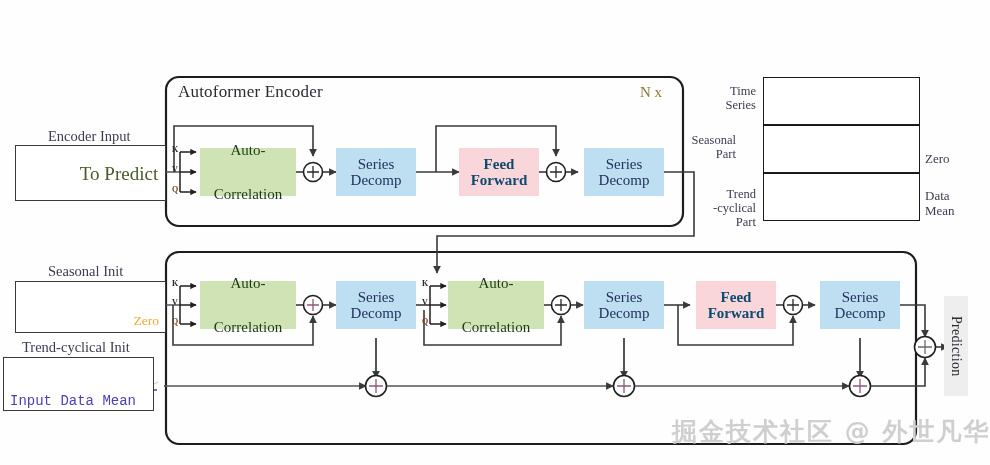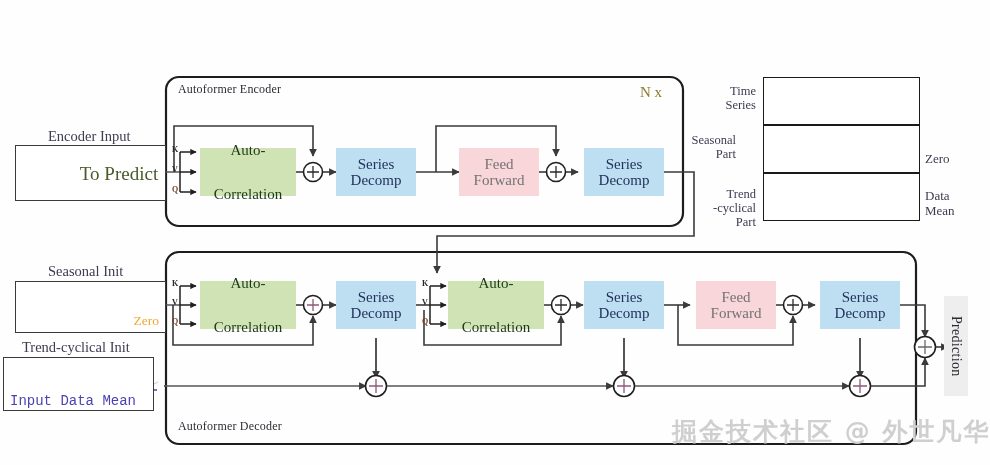--- a/index.html
+++ b/index.html
@@ -8,38 +8,38 @@
     width:990px;height:465px;position:relative;overflow:hidden;
     background:#fefefe;
   }
   #stage{position:absolute;left:0;top:0;width:990px;height:465px;}
   svg#diagram{position:absolute;left:0;top:0;width:990px;height:465px;}
 
   .lbl{position:absolute;white-space:nowrap;}
 
   
   .container-title{
-    font-size:12px;color:#2b2b33;letter-spacing:.2px;
+    font-size:17px;color:#2b2b33;letter-spacing:.2px;
   }
   .nx-label{font-size:15px;color:#8a7a2e;}
 
   
   .block{
     position:absolute;display:flex;flex-direction:column;
     align-items:center;justify-content:center;
     font-size:15px;line-height:1.08;color:#27304a;
     text-align:center;
   }
   .block span{display:block;}
   .block.green{background:#cfe3b4;gap:28px;}
   .block.blue{background:#bedff1;}
   .block.pink{background:#f8d6da;}
   .block.green span{color:#1d3a17;}
   .block.blue span{color:#23325c;}
-  .block.pink span{color:#737373;}
+  .block.pink span{color:#0c4a6e;font-weight:bold;}
 
   
   .iobox{position:absolute;border:1.6px solid #3a3a3a;background:#fff;overflow:hidden;}
   .iobox .capt{
     position:absolute;font-size:14px;white-space:nowrap;
   }
   .io-title{position:absolute;font-size:14.5px;color:#3c3c52;white-space:nowrap;}
 
   
   .qkv{position:absolute;font-size:8px;font-weight:700;color:#2a2a2a;
@@ -255,21 +255,20 @@
 
   <div class="qkv" style="left:172px;top:145px;">K</div>
   <div class="qkv" style="left:172px;top:165px;">V</div>
   <div class="qkv q" style="left:172px;top:185px;">Q</div>
 
   <div class="io-title" style="left:38px;top:128px;margin-left:10px;">Encoder Input</div>
   <div class="iobox" style="left:15px;top:145px;width:149px;height:54px;">
     <div class="capt" style="left:58px;top:17px;width:90px;text-align:center;color:#4a5a2a;font-size:19px;">To Predict</div>
   </div>
 
-  <div class="lbl container-title" style="left:178px;top:419px;">Autoformer Decoder</div>
 
   <div class="block green" style="left:200px;top:281px;width:96px;height:48px;">
     <span>Auto-</span>
     <span>Correlation</span>
   </div>
   <div class="block blue" style="left:336px;top:281px;width:80px;height:48px;">
     <span>Series</span>
     <span>Decomp</span>
   </div>
   <div class="block green" style="left:448px;top:281px;width:96px;height:48px;">

